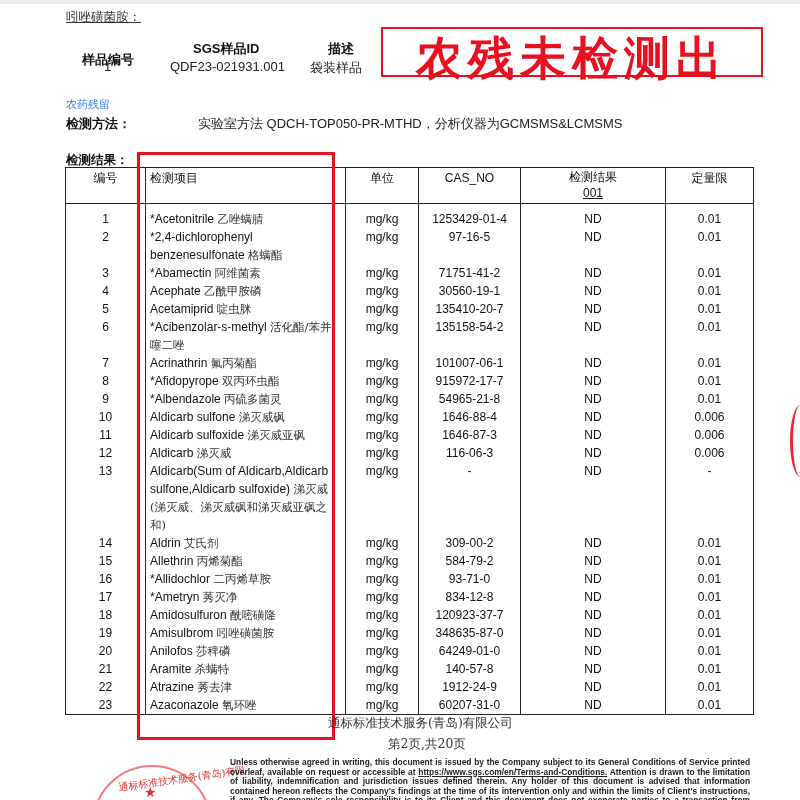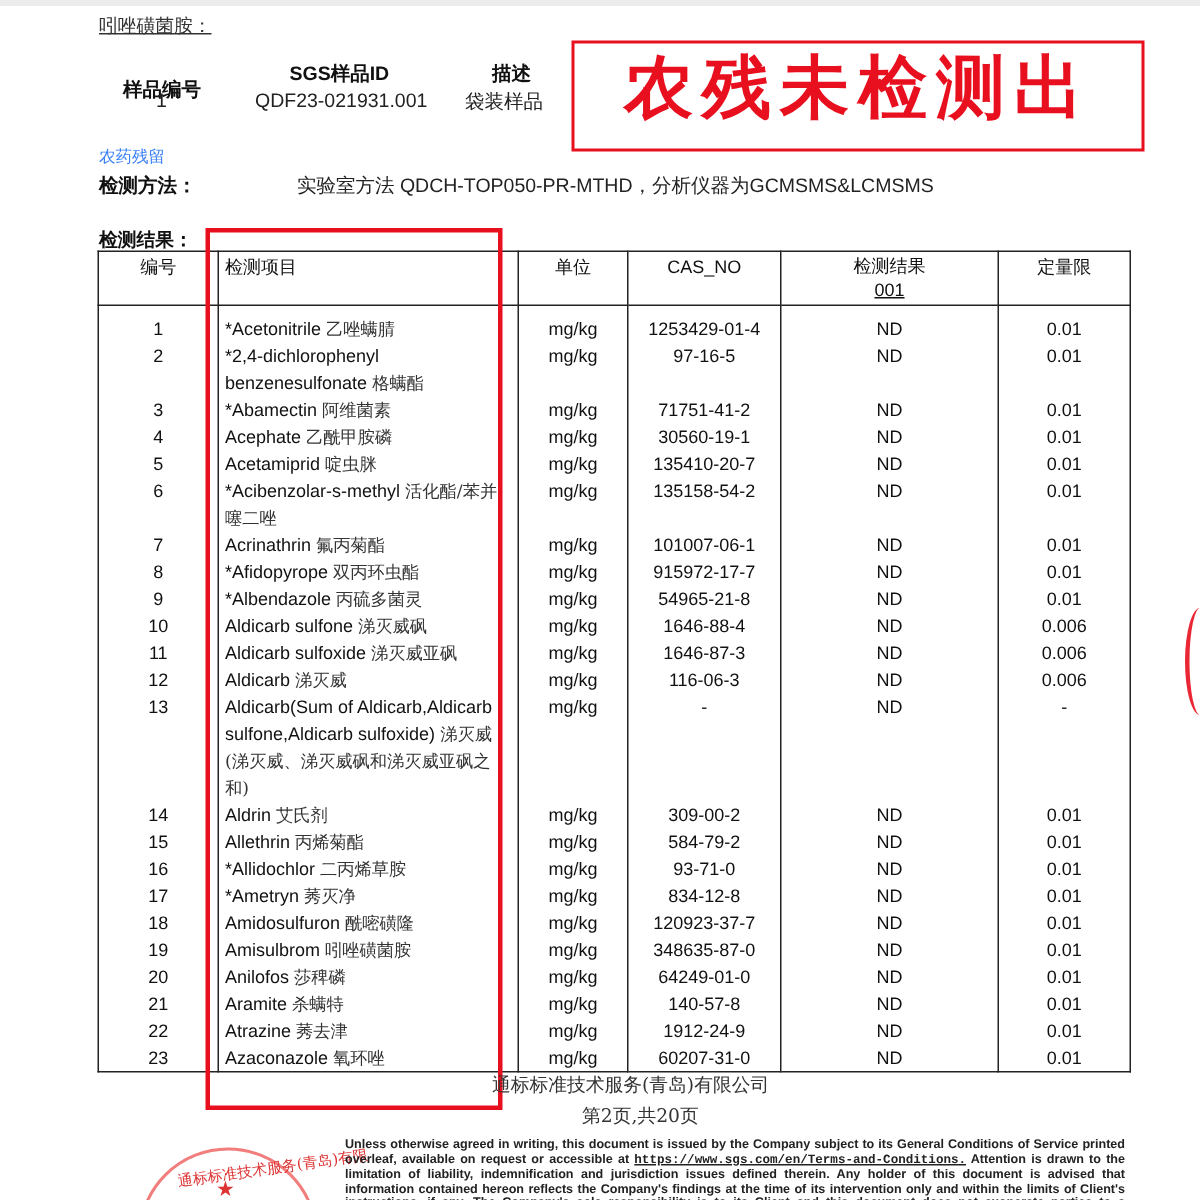--- a/index.html
+++ b/index.html
@@ -8,21 +8,21 @@
     background:#ffffff; color:#111;
     font-family:"Liberation Sans", "DejaVu Sans", sans-serif;
   }
   .topbar { position:absolute; left:0; top:0; width:800px; height:4px; background:#ececec; }
   .abs { position:absolute; white-space:nowrap; }
   .serif { font-family:"DejaVu Serif", "Liberation Serif", serif; }
   .sec-title { left:66px; top:9px; font-size:12.5px; text-decoration:underline; color:#333; }
   .sample-h { top:40px; font-size:13px; font-weight:bold; }
   .sample-v { top:59px; font-size:13px; color:#222; }
   .stamp {
-    position:absolute; left:381px; top:27px; width:382px; height:74px;
+    position:absolute; left:381px; top:27px; width:382px; height:50px;
     border:2px solid #e8101f; box-sizing:border-box;
     color:#e8101f; font-size:46px; font-weight:bold; text-align:center;
     line-height:58px; letter-spacing:6px;
     font-family:"DejaVu Sans", sans-serif;
   }
   .category { left:66px; top:97px; font-size:11px; color:#3b82f6; }
   .method-label { left:66px; top:115px; font-size:13px; font-weight:bold; }
   .method-value { left:198px; top:115px; font-size:13px; color:#222; }
   .results-label { left:66px; top:152px; font-size:12.5px; font-weight:bold; }
 
@@ -53,21 +53,21 @@
     position:absolute; left:137px; top:152px; width:198px; height:588px;
     border:3px solid #e8101f; box-sizing:border-box; pointer-events:none;
   }
   .company { left:328px; top:715px; font-size:12.5px; color:#333; }
   .pageno { left:388px; top:736px; font-size:12.5px; color:#333; }
   .disclaimer {
     position:absolute; left:230px; top:758px; width:520px;
     font-size:8.4px; line-height:9.6px; color:#222; text-align:justify;
     font-weight:bold; overflow:hidden; height:42px;
   }
-  .disclaimer u { font-weight:bold;font-family:Liberation Mono, monospace; }
+  .disclaimer u { font-weight:bold; }
   .seal {
     position:absolute; left:92px; top:765px; width:120px; height:120px;
     border:2px solid #e66; border-radius:50%; box-sizing:border-box;
     opacity:0.85;
   }
   .seal-text {
     position:absolute; left:118px; top:772px; font-size:10px; color:#d33;
     font-family:"DejaVu Serif", serif; transform:rotate(-8deg);
   }
   .seal-star { position:absolute; left:144px; top:784px; color:#d33; font-size:14px; }

